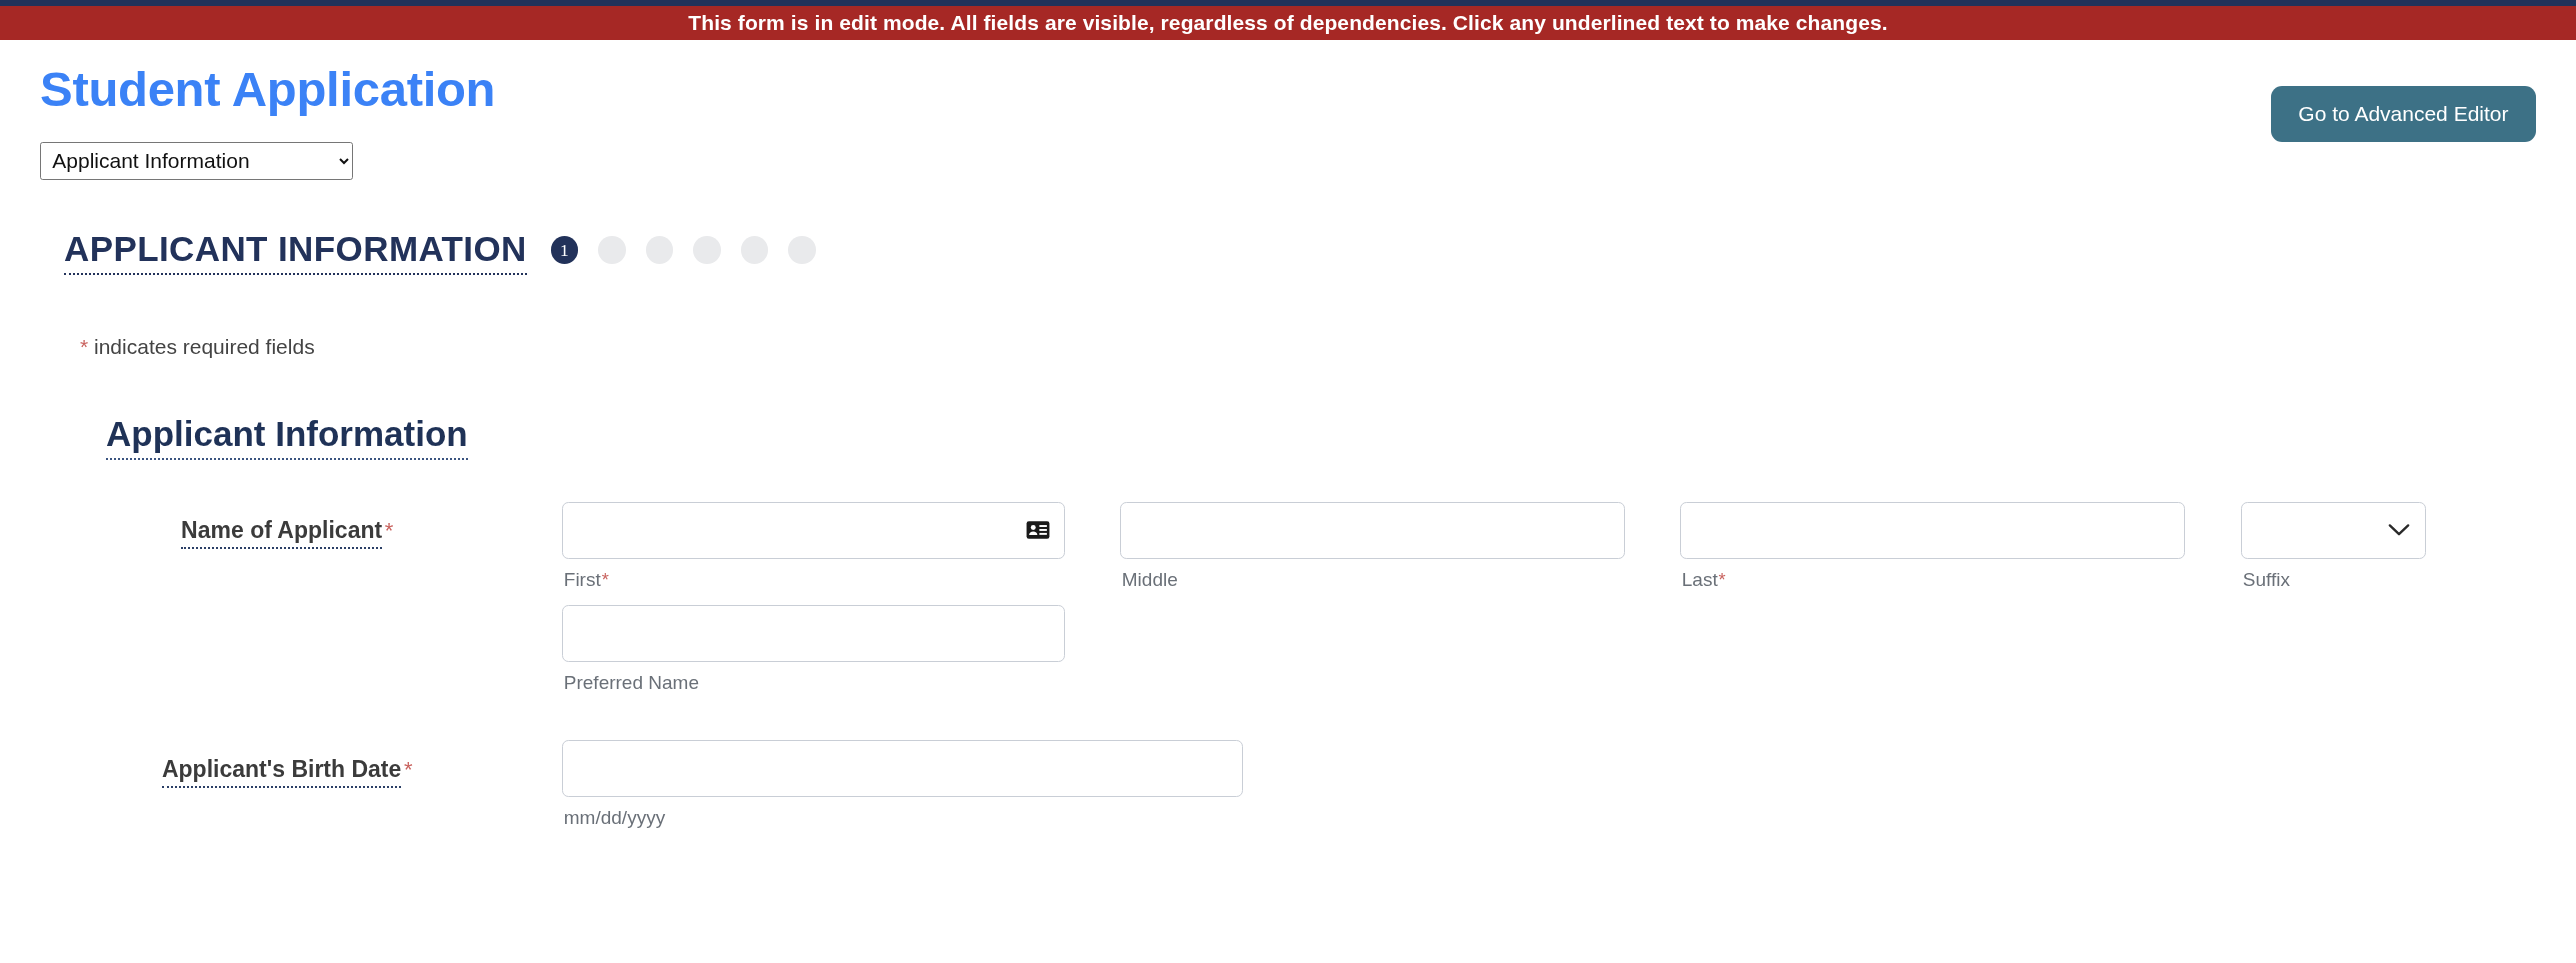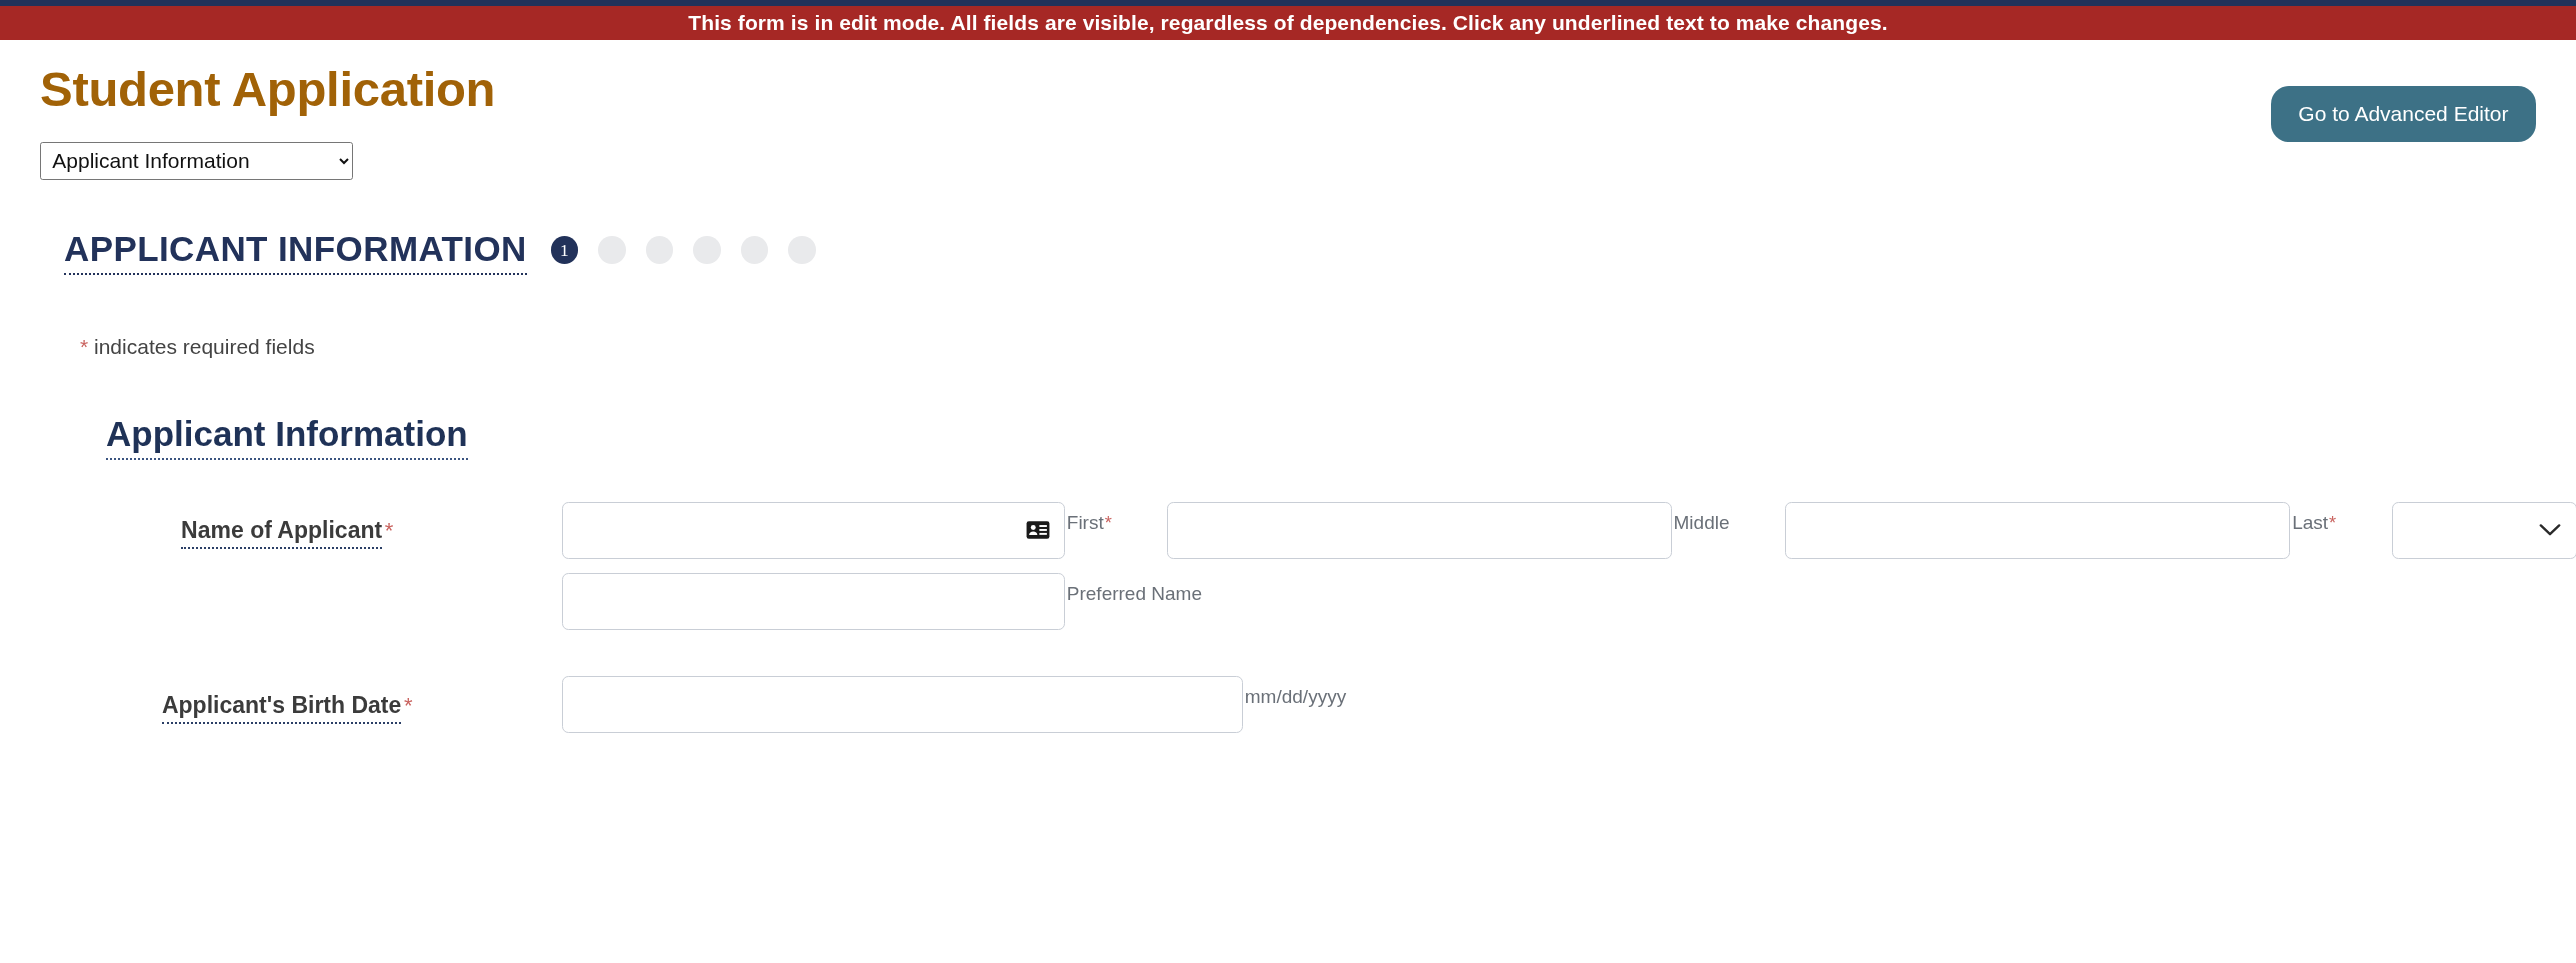--- a/index.html
+++ b/index.html
@@ -47,31 +47,31 @@
   .header-row {
     display: flex;
     align-items: flex-start;
     justify-content: space-between;
     padding-top: 24px;
   }
 
   .page-title {
     font-size: 49px;
     font-weight: bold;
-    color: #a16207;
+    color: #3b82f6;
     line-height: 1.05;
     margin: 0;
     letter-spacing: -0.3px;
   }
 
   .advanced-editor-btn {
     background: #3d7186;
     color: #ffffff;
     border: none;
-    border-radius: 18px;
+    border-radius: 11px;
     font-size: 21px;
     font-family: "Liberation Sans", sans-serif;
     padding: 15.6px 27.5px;
     cursor: pointer;
     margin-top: 22px;
     margin-right: 0px;
     white-space: nowrap;
   }
 
   
@@ -183,21 +183,21 @@
     cursor: pointer;
   }
   .label-star {
     color: #c9635f;
     font-size: 22px;
     margin-left: 2.7px;
   }
 
   .inputs-cell { display: flex; align-items: flex-start; }
 
-  .sub-field { display: flex; flex-direction: row; }
+  .sub-field { display: flex; flex-direction: column; }
 
   .text-input {
     height: 57px;
     border: 0.9px solid #c9ced6;
     border-radius: 6.4px;
     background: #ffffff;
     font-family: "Liberation Sans", sans-serif;
     font-size: 22px;
     padding: 0 14.6px;
     color: #222222;

